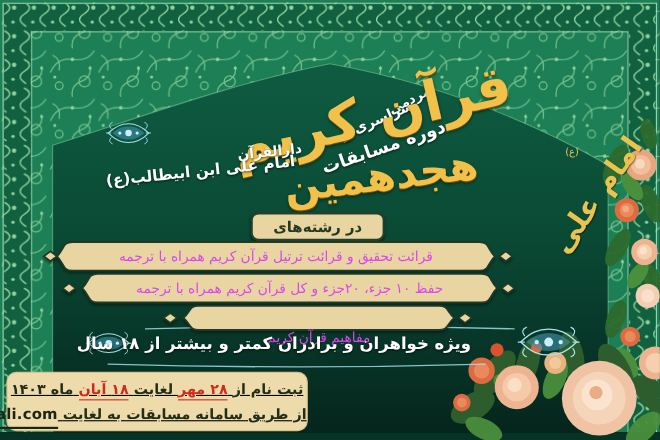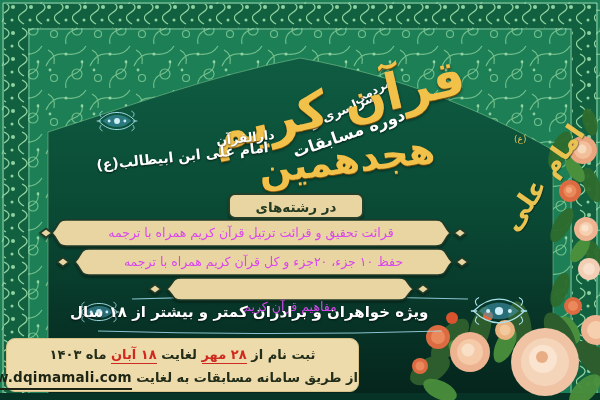--- a/index.html
+++ b/index.html
@@ -16,36 +16,36 @@
   .gold{color:#f2c14a;text-shadow:0 1px 0 #7a520e,0 2px 3px rgba(0,0,0,.45);}
   .title-quran{position:absolute;left:208px;top:76px;font-size:50px;font-weight:bold;
                white-space:nowrap;transform:rotate(-13deg);letter-spacing:-2px;}
   .title-ordinal{position:absolute;left:258px;top:138px;font-size:38px;font-weight:bold;
                  white-space:nowrap;transform:rotate(-7deg);letter-spacing:-1px;}
   .org{position:absolute;color:#fff;font-weight:bold;white-space:nowrap;
        text-shadow:0 1px 2px rgba(0,0,0,.65);transform:rotate(-6deg);}
   .org1{left:216px;top:130px;font-size:12.5px;}
   .org2{left:96px;top:148px;font-size:14px;}
 
-  .fields-tab{position:absolute;left:228px;top:193px;width:136px;height:26px;line-height:24px;
+  .fields-tab{position:absolute;left:228px;top:193px;width:122px;height:26px;line-height:24px;
       text-align:center;background:#e9d5a2;border:2px solid #24402b;border-radius:7px;
       font-size:13.5px;font-weight:bold;color:#253a22;box-shadow:0 2px 2px rgba(0,0,0,.4);}
   .ribbons{filter:drop-shadow(0 2px 1px rgba(0,0,0,.35));}
   .rt{position:absolute;height:20px;line-height:20px;text-align:center;font-size:12.5px;
       font-weight:normal;color:#d946ef;white-space:nowrap;}
   .rt1{left:58px;top:223px;width:386px;}
   .rt2{left:81px;top:252px;width:365px;}
   .rt3{left:173px;top:297px;width:234px;}
 
   .audience{position:absolute;left:70px;top:303px;width:440px;text-align:left;
       font-size:15px;font-weight:bold;color:#ffffff;white-space:nowrap;
       text-shadow:0 1px 2px rgba(0,0,0,.7);}
 
-  .regbox{position:absolute;left:6px;top:338px;width:353px;height:54px;background:#eedbac;
-      border:1px solid #d8c288;border-radius:9px;text-align:center;padding-top:5px;}
+  .regbox{position:absolute;left:6px;top:338px;width:274px;height:54px;background:#eedbac;
+      border:1px solid #d8c288;border-radius:9px;text-align:center;padding-top:5px;text-decoration:underline;}
   .regline{font-size:13px;font-weight:bold;color:#232e1a;white-space:nowrap;line-height:22px;}
   .red{color:#cf2a1f;border-bottom:1.5px solid #cf2a1f;padding-bottom:1px;}
   .url{direction:ltr;display:inline-block;font-size:13.5px;font-weight:bold;color:#1c2415;
        border-bottom:2px solid #1c2415;letter-spacing:.2px;}
 
   .emblem{position:absolute;left:474px;top:134px;width:74px;height:96px;}
   .emblem .em-main{position:absolute;left:8px;top:28px;font-size:27px;font-weight:bold;
       color:#e9c34f;white-space:nowrap;transform:rotate(-55deg);
       text-shadow:0 1px 1px rgba(0,0,0,.5);}
   .emblem .em-ain{position:absolute;left:40px;top:0px;font-size:9px;color:#e9c34f;}

